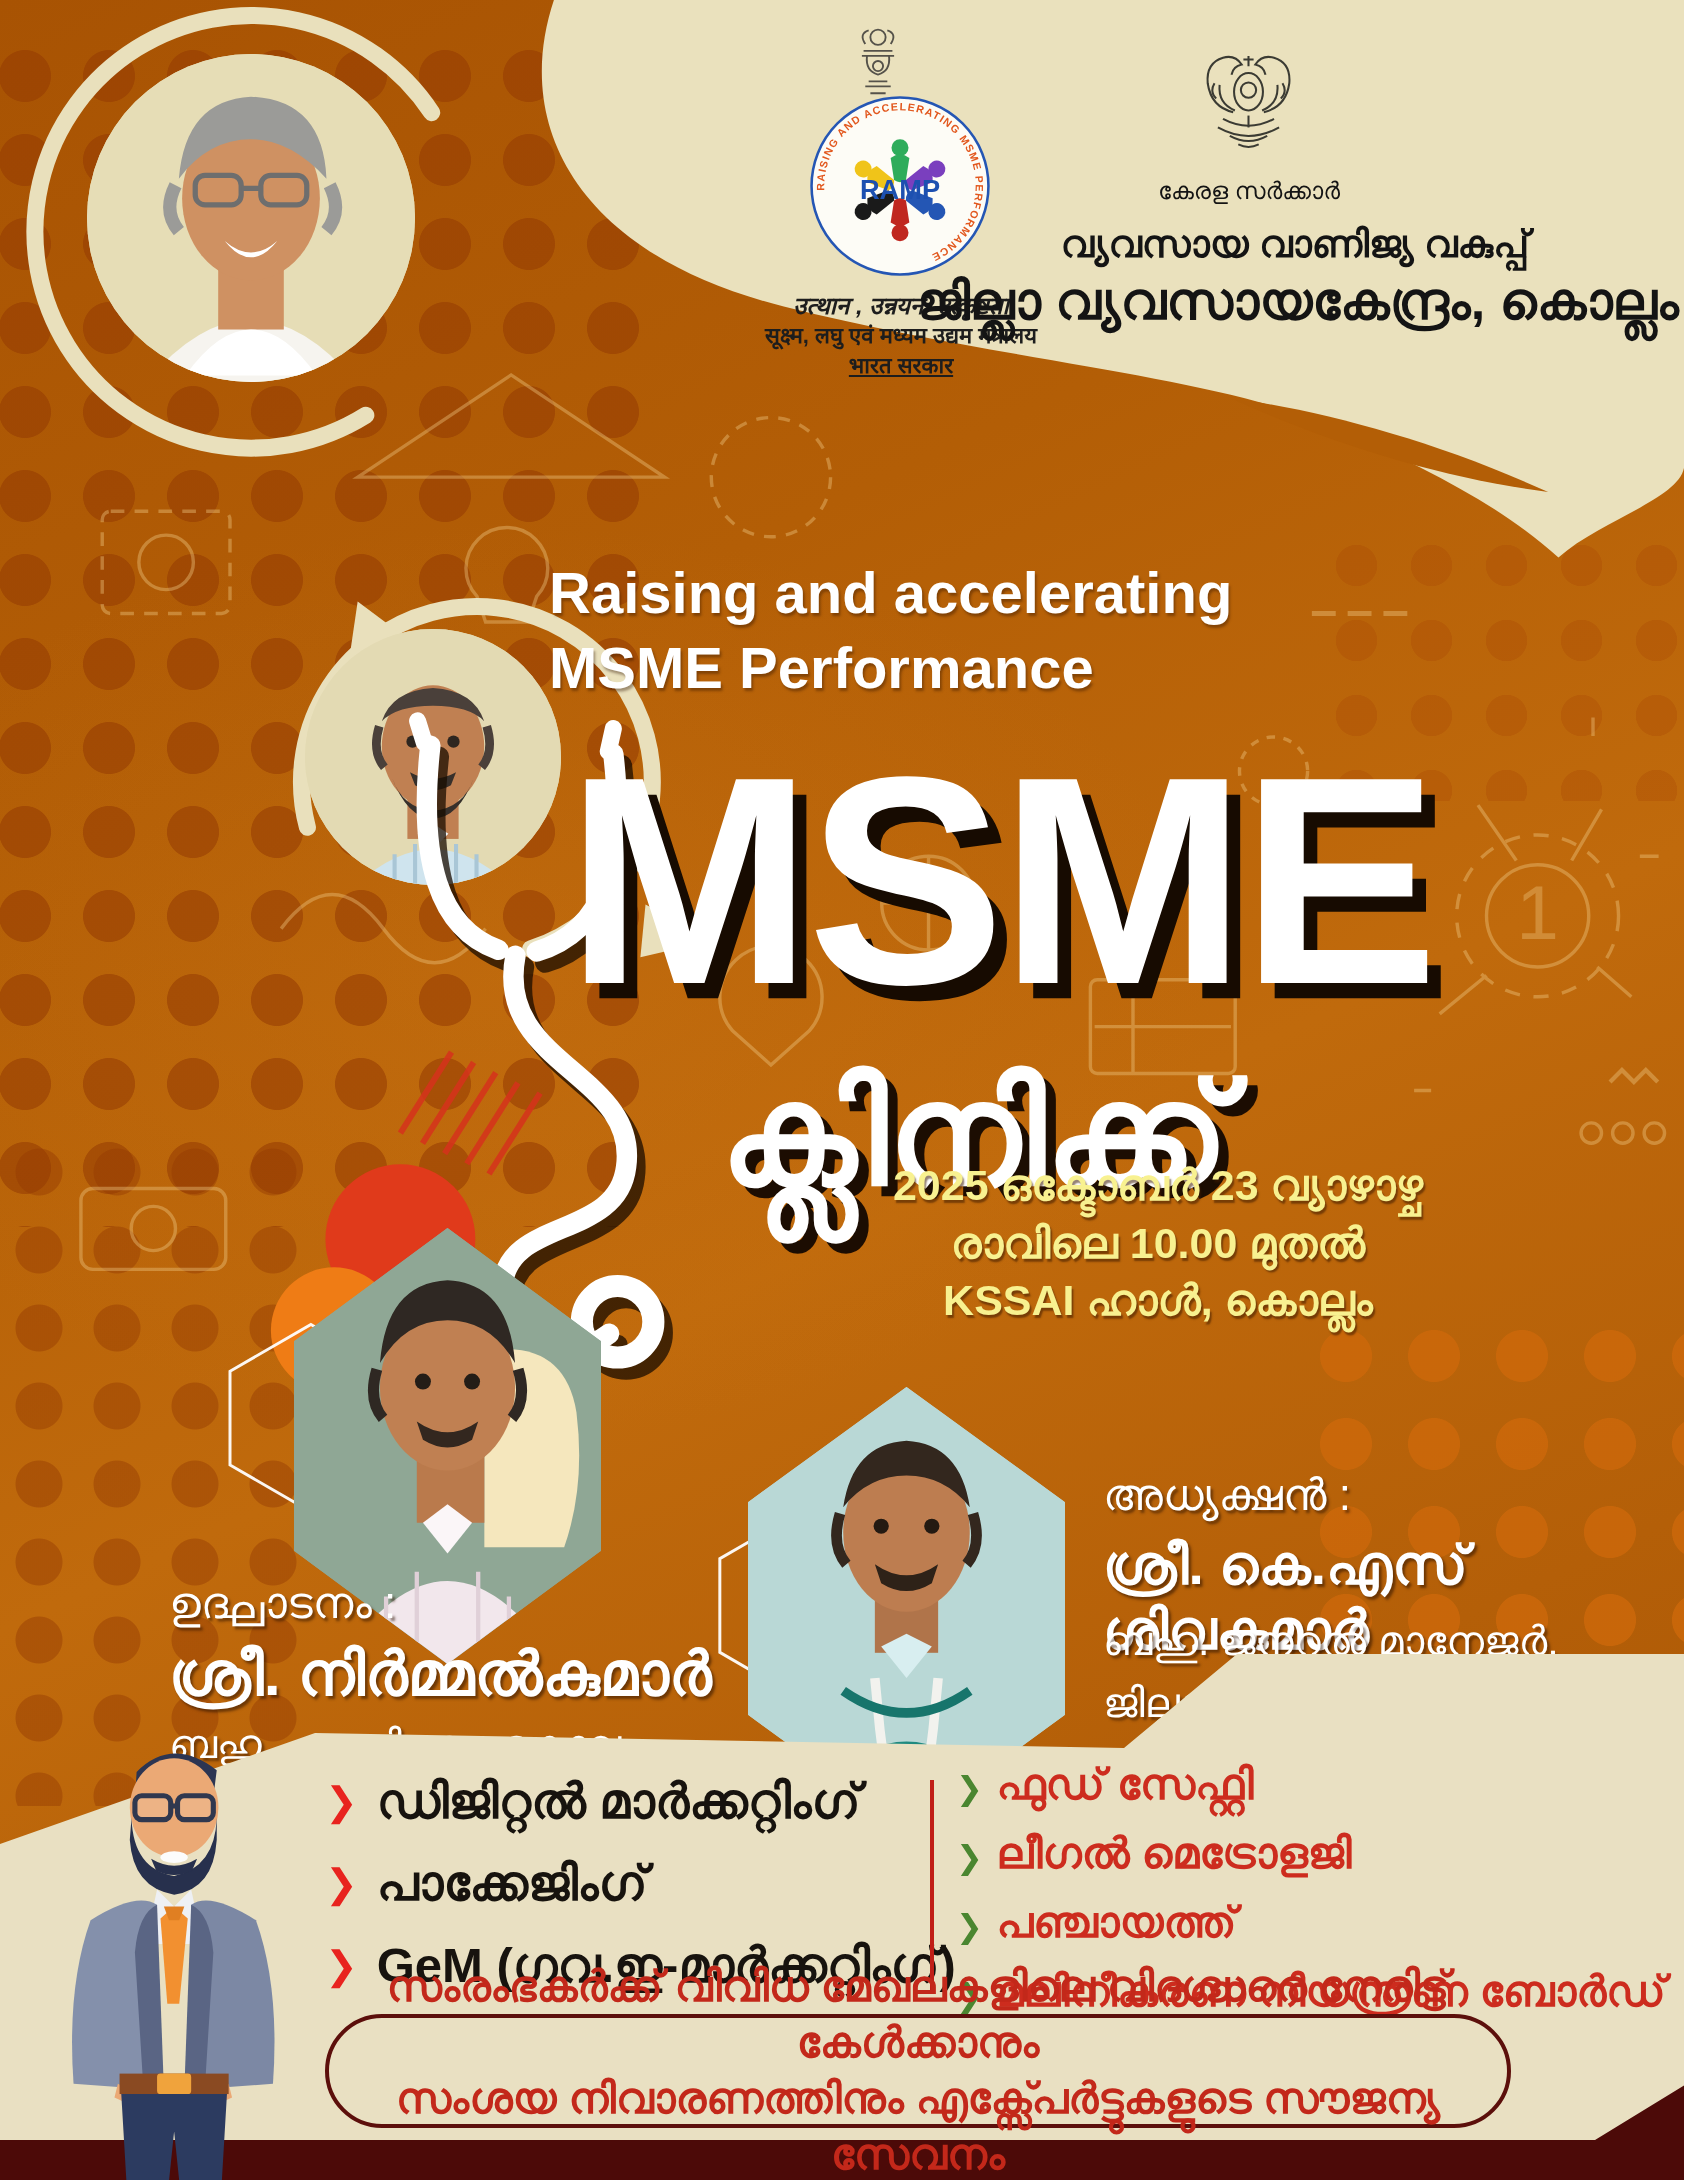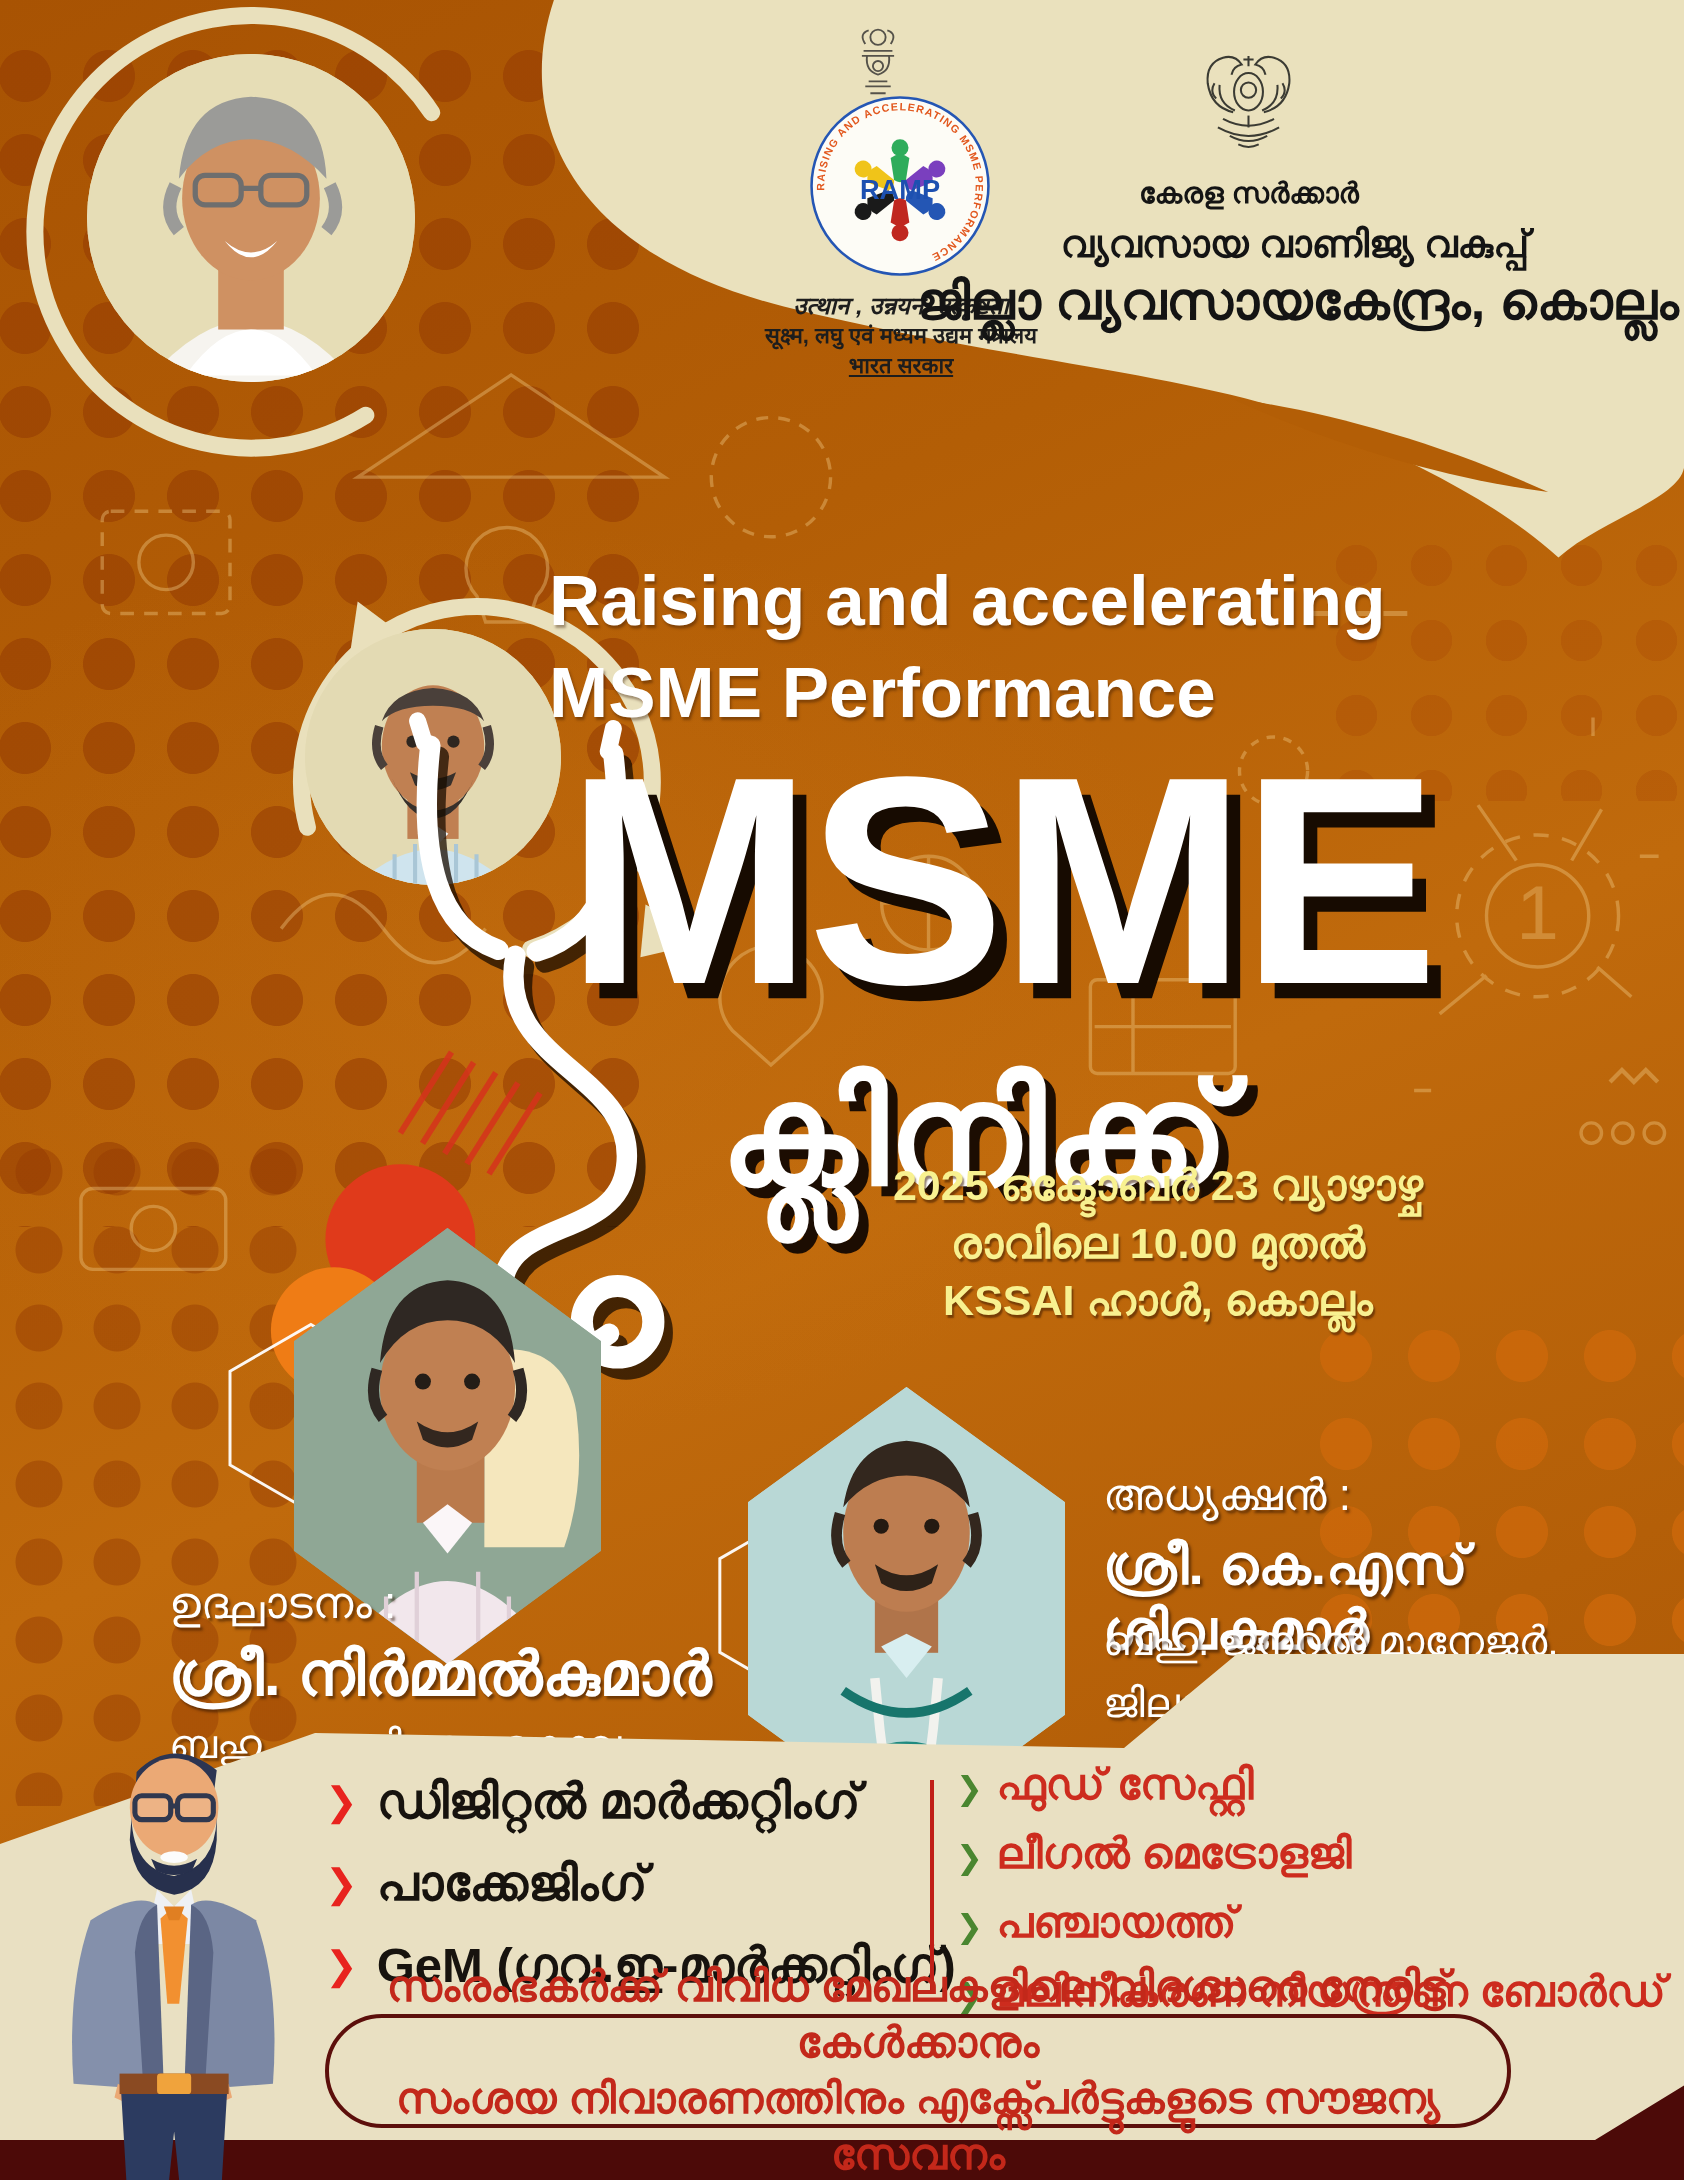--- a/index.html
+++ b/index.html
@@ -32,21 +32,21 @@
   }
   .footer-maroon{
     left:0;top:0;width:1685px;height:2181px;background:#4c0a08;
     clip-path:polygon(0px 2140px,1595px 2140px,1685px 2085px,1685px 2181px,0px 2181px);
   }
   .circle-photo{border-radius:50%;overflow:hidden;background:#e6ddb6;}
   .hexagon{overflow:hidden;clip-path:polygon(50% 0,100% 26%,100% 74%,50% 100%,0 74%,0 26%);}
   .hex-outline{fill:none;stroke:#ffffff;stroke-width:3.5;opacity:.95;}
   .w{color:#fff;}
   .shadow-soft{text-shadow:2.6px 3.4px 2.6px rgba(45,18,0,.55);}
-  .tagline{left:549px;top:555px;font-size:71px;font-weight:bold;line-height:1.3;color:#fff;text-shadow:1.7px 2.6px 2.6px rgba(50,20,0,.4);}
+  .tagline{left:549px;top:555px;font-size:58px;font-weight:bold;line-height:1.3;color:#fff;text-shadow:1.7px 2.6px 2.6px rgba(50,20,0,.4);}
   .msme-title{left:566px;top:733px;font-size:296px;font-weight:800;line-height:1;color:#fff;
     letter-spacing:-5.1px;text-shadow:13.6px 15.3px 0 #170b01;}
   .clinic-title{left:720px;top:1049px;font-size:143px;font-weight:bold;color:#fff;line-height:1.2;
     text-shadow:10.2px 10.2px 0 #1c0d02;}
   .datetime{left:860px;top:1157px;width:596px;text-align:center;color:#f8f190;font-weight:bold;
     font-size:43px;line-height:1.34;text-shadow:1.7px 2.6px 1.7px rgba(60,25,0,.55);}
   .sp-label{font-size:44px;}
   .sp-name{font-size:61px;font-weight:bold;}
   .sp-desig{font-size:40px;}
   .topics-left li,.topics-right li{list-style:none;display:flex;align-items:baseline;}
@@ -219,21 +219,21 @@
       <path d="M70 34 v-12 M64 26 h12"></path>
       <path d="M52 88 q-26 -6 -30 -34 q-2 -24 18 -30 q14 -4 22 8 q-10 2 -12 12 M36 56 q-2 22 18 30"></path>
       <path d="M88 88 q26 -6 30 -34 q2 -24 -18 -30 q-14 -4 -22 8 q10 2 12 12 M104 56 q2 22 -18 30"></path>
       <path d="M30 54 q-6 10 2 18 M110 54 q6 10 -2 18"></path>
       <path d="M40 96 q30 16 60 0"></path>
       <path d="M34 106 q36 20 72 0"></path>
       <path d="M48 116 q22 12 44 0 M58 126 q12 6 24 0"></path>
       <path d="M70 92 v14"></path>
     </g>
   </svg>
-  <div class="abs hdr-center" style="left:1249px;top:177px;font-size:29px;font-weight:bold;">കേരള സർക്കാർ</div>
+  <div class="abs hdr-center" style="left:1249px;top:177px;font-size:24px;font-weight:normal;">കേരള സർക്കാർ</div>
 
   <div class="abs hdr-center" style="left:1295px;top:223px;font-size:38px;font-weight:bold;">വ്യവസായ വാണിജ്യ വകുപ്പ്</div>
   <div class="abs hdr-center" style="left:1298px;top:271px;font-size:52px;font-weight:bold;">ജില്ലാ വ്യവസായകേന്ദ്രം, കൊല്ലം</div>
 
   <div class="abs tagline">
     <div>Raising and accelerating</div>
     <div>MSME Performance</div>
   </div>
 
   <svg class="abs" style="left:358px;top:707px;" width="366" height="707" viewBox="0 0 430 830">

